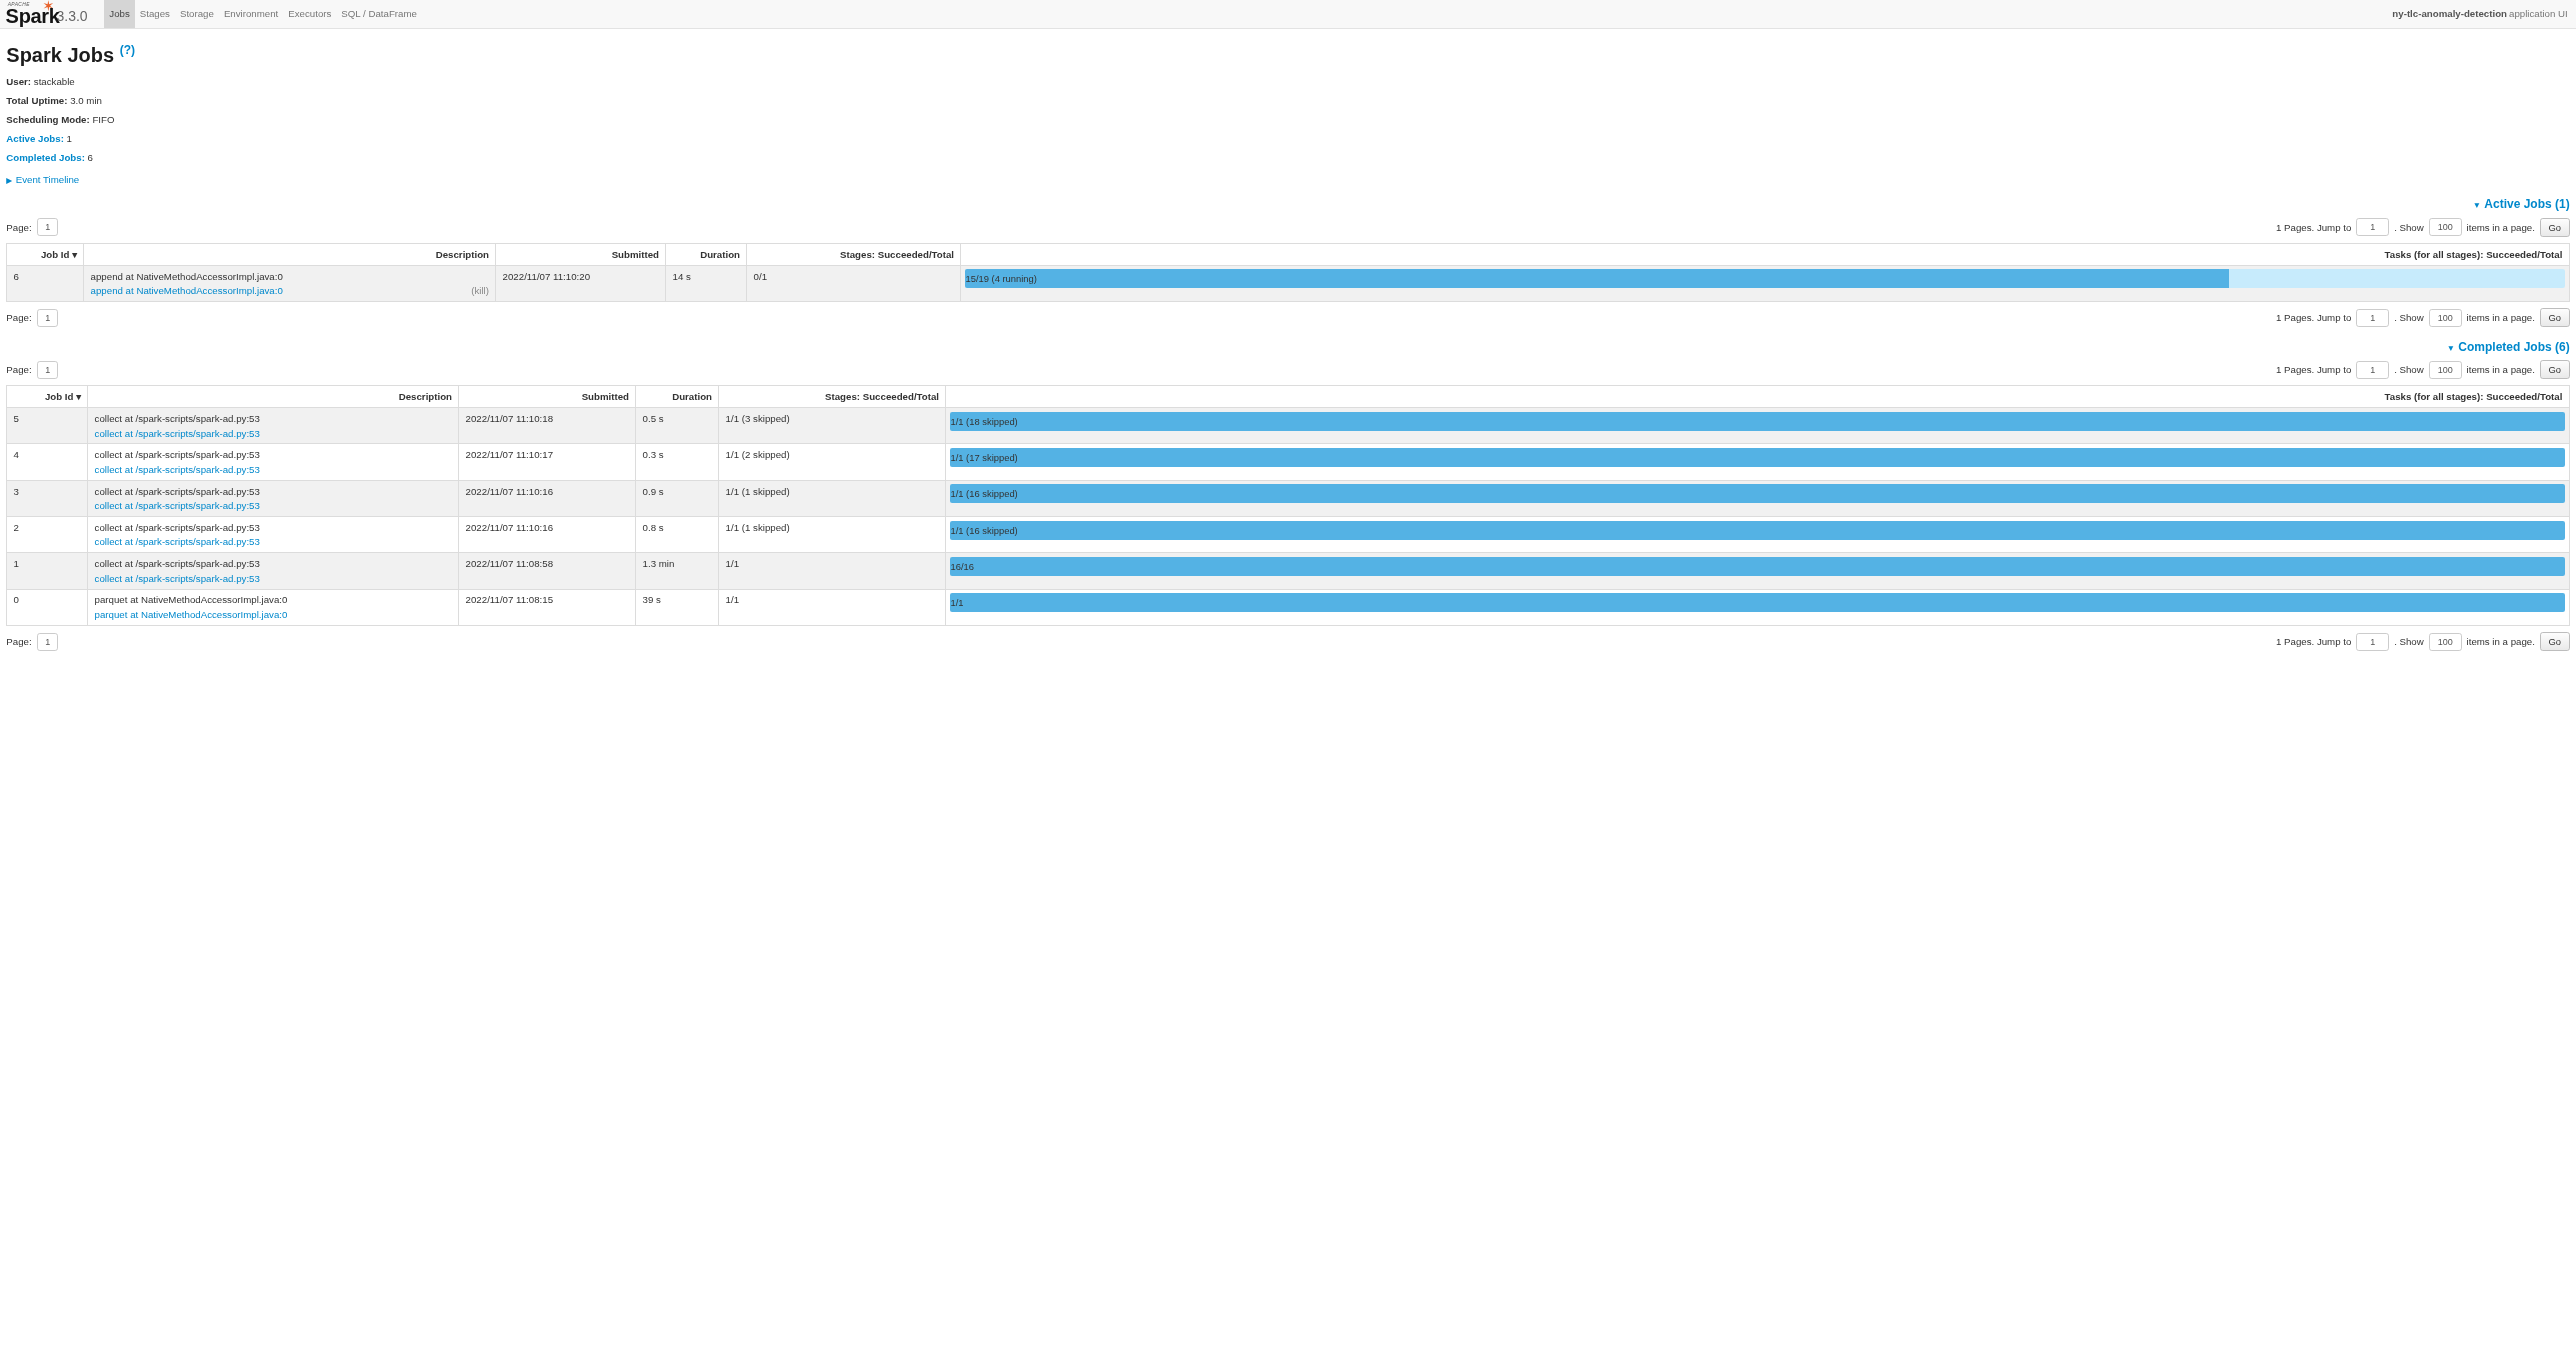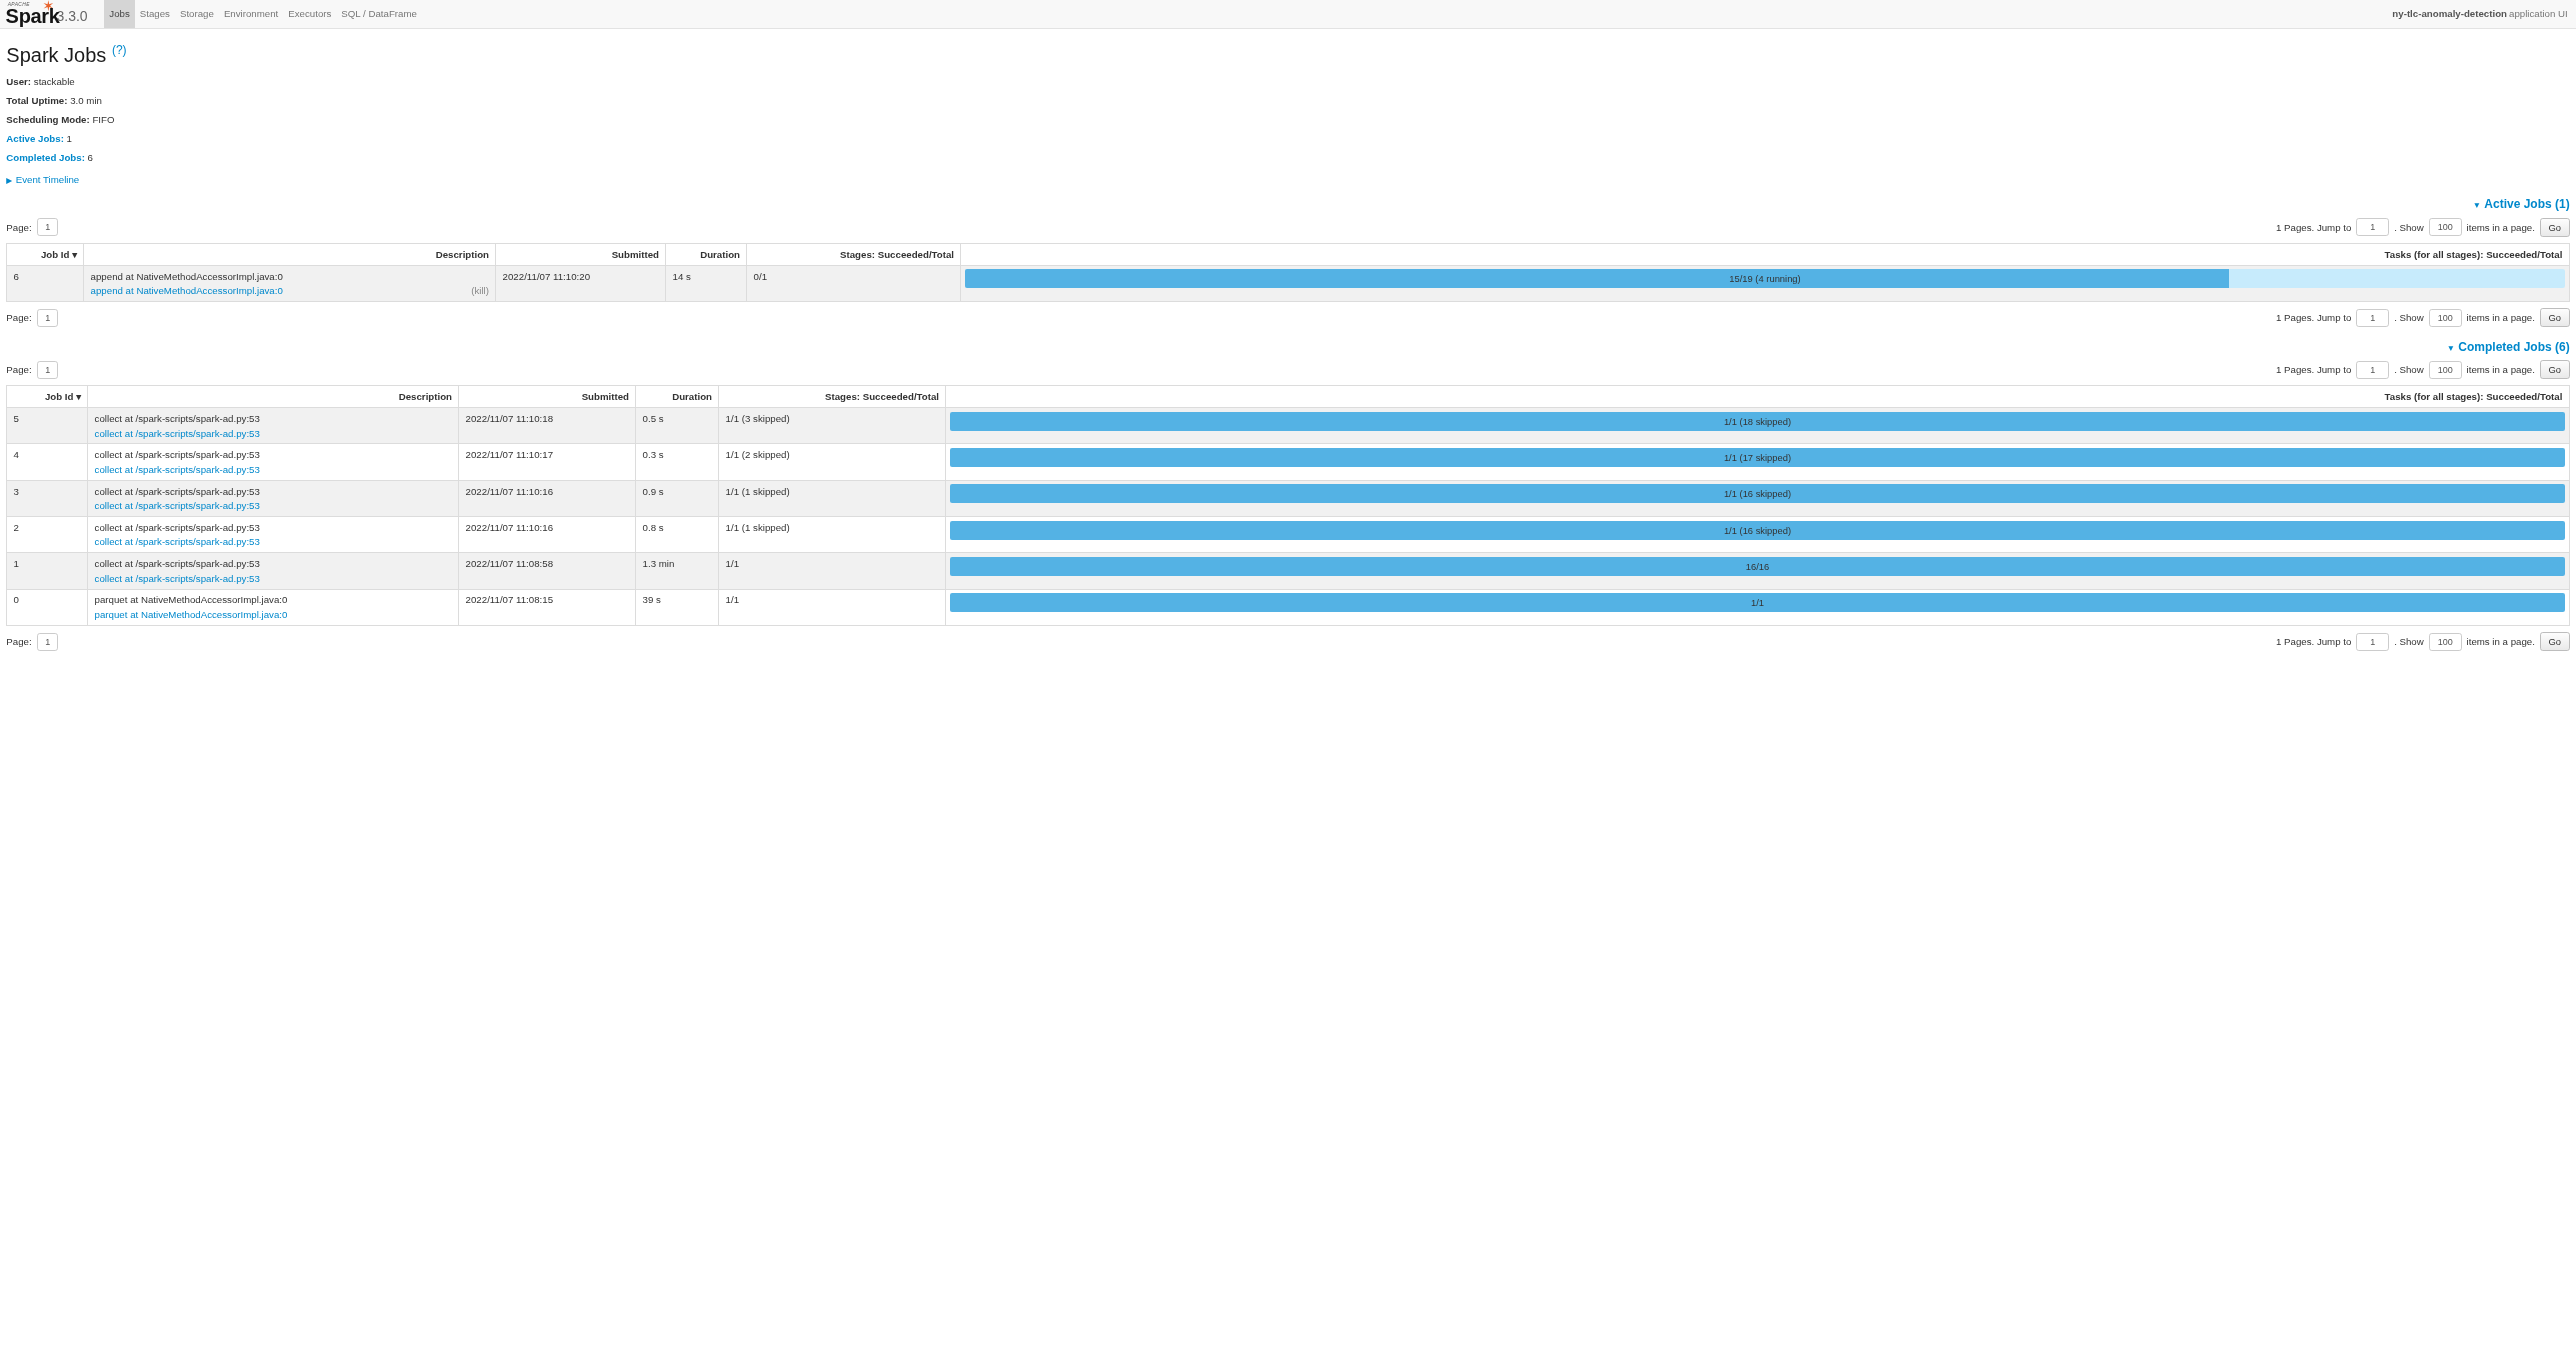--- a/index.html
+++ b/index.html
@@ -21,21 +21,21 @@
   .logo-version { font-size:14px; color:#666; margin:0 0 2.1px 4.9px; }
   .nav-tabs { display:flex; align-items:stretch; margin:0 0 0 9.7px; padding:0; list-style:none; }
   .nav-tab { display:flex; align-items:center; padding:0 5px; color:#777; cursor:pointer; }
   .nav-tab.active { background:#d5d5d5; color:#444; }
   .app-title { margin-left:auto; display:flex; align-items:center; padding-right:8.3px;
     color:#777; font-size:9.7px; white-space:nowrap; }
   .app-title b { color:#555; margin-right:2px; }
 
   
   .content { padding:0 6.3px 18px 6.3px; }
-  .page-title { font-size:20px; font-weight:normal; margin:14px 0 9.7px 0; color:#1c1c1c; }
+  .page-title { font-size:20px; font-weight:bold; margin:14px 0 9.7px 0; color:#1c1c1c; }
   .help-link { color:#0088cc; text-decoration:none; font-size:12px; vertical-align:super; }
 
   .summary p { margin:8px 0; }
   .summary strong { font-weight:bold; }
   a.blue-link { color:#0088cc; text-decoration:none; font-weight:bold; }
 
   .timeline-toggle { margin:11px 0 7px 0; color:#0088cc; cursor:pointer; }
   .timeline-toggle .arrow { font-size:7.7px; margin-right:3.5px; }
 
   .section-header { color:#0088cc; font-size:12px; font-weight:bold; margin:12.5px 0 2.8px 0; cursor:pointer;text-align:right; }
@@ -56,21 +56,21 @@
   th, td { border:0.7px solid #dcdcdc; padding:4.9px 6.3px; text-align:left; vertical-align:top; }
   thead th { font-weight:bold; background:#fff; cursor:pointer;text-align:right; }
   tbody tr:nth-child(odd) { background:#f1f1f1; }
   .desc2 { display:flex; justify-content:space-between; margin-top:3.5px; }
   a.cell-link { color:#0088cc; text-decoration:none; font-weight:normal; }
   a.kill-link { color:#888; text-decoration:none; }
   td.pcell { padding:3.5px 4.2px; }
   .progress { position:relative; height:19px; border-radius:2.1px; overflow:hidden; background:transparent; }
   .progress.has-track { background:#c7ebfc; }
   .progress-fill { position:absolute; left:0; top:0; bottom:0; width:0; background:#54b2e4; }
-  .progress-text { position:relative; display:block; text-align:center; line-height:19px;
+  .progress-text { position:relative; display:block; text-align:left; line-height:19px;
     font-size:9.4px; color:#333; z-index:1; }
 </style>
 </head>
 <body>
 
 <div class="page">
 
   <div class="navbar">
     <div class="logo">
       <div class="logo-mark">

